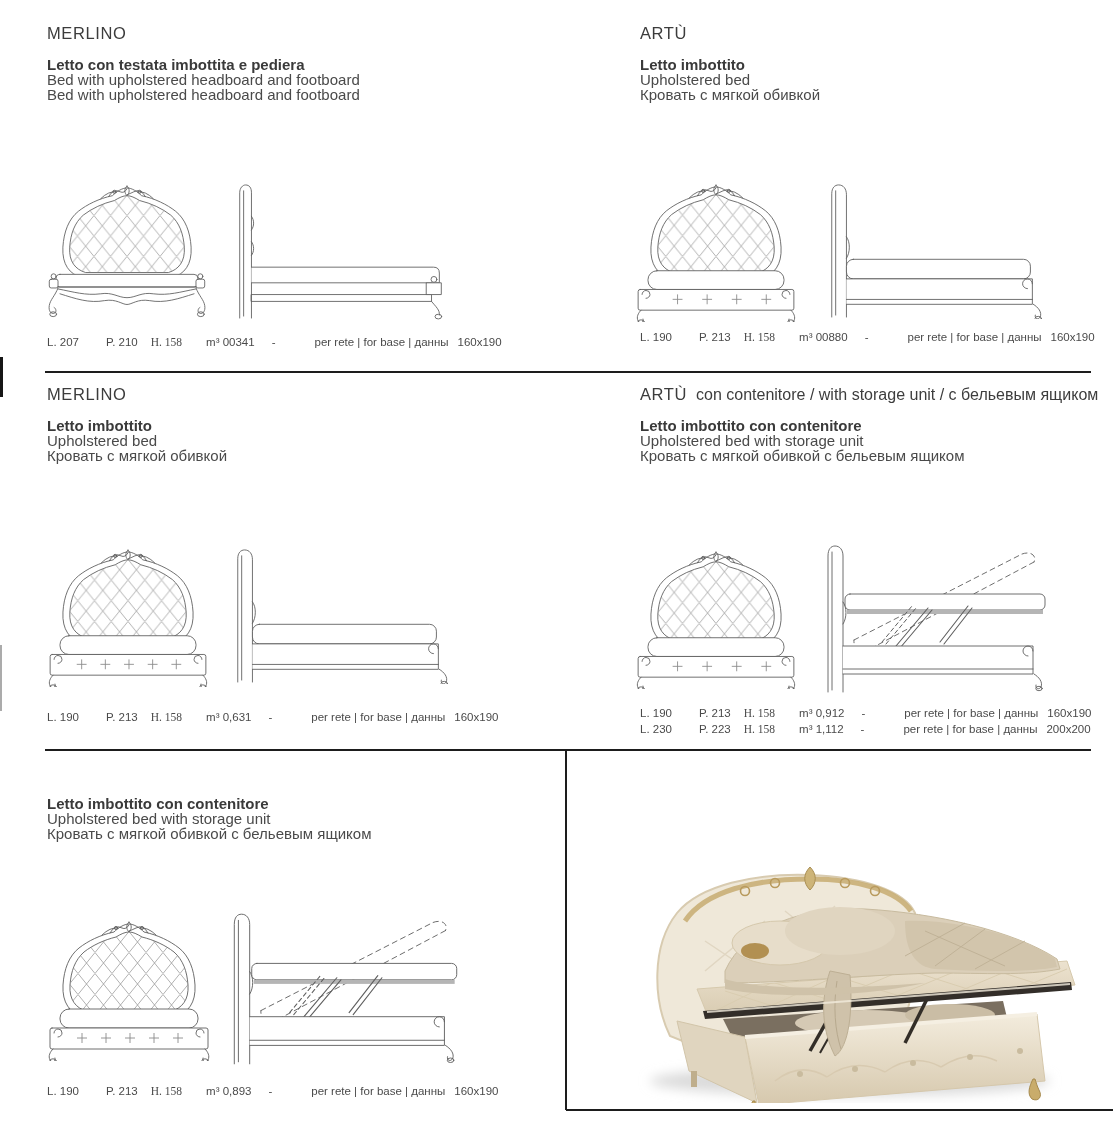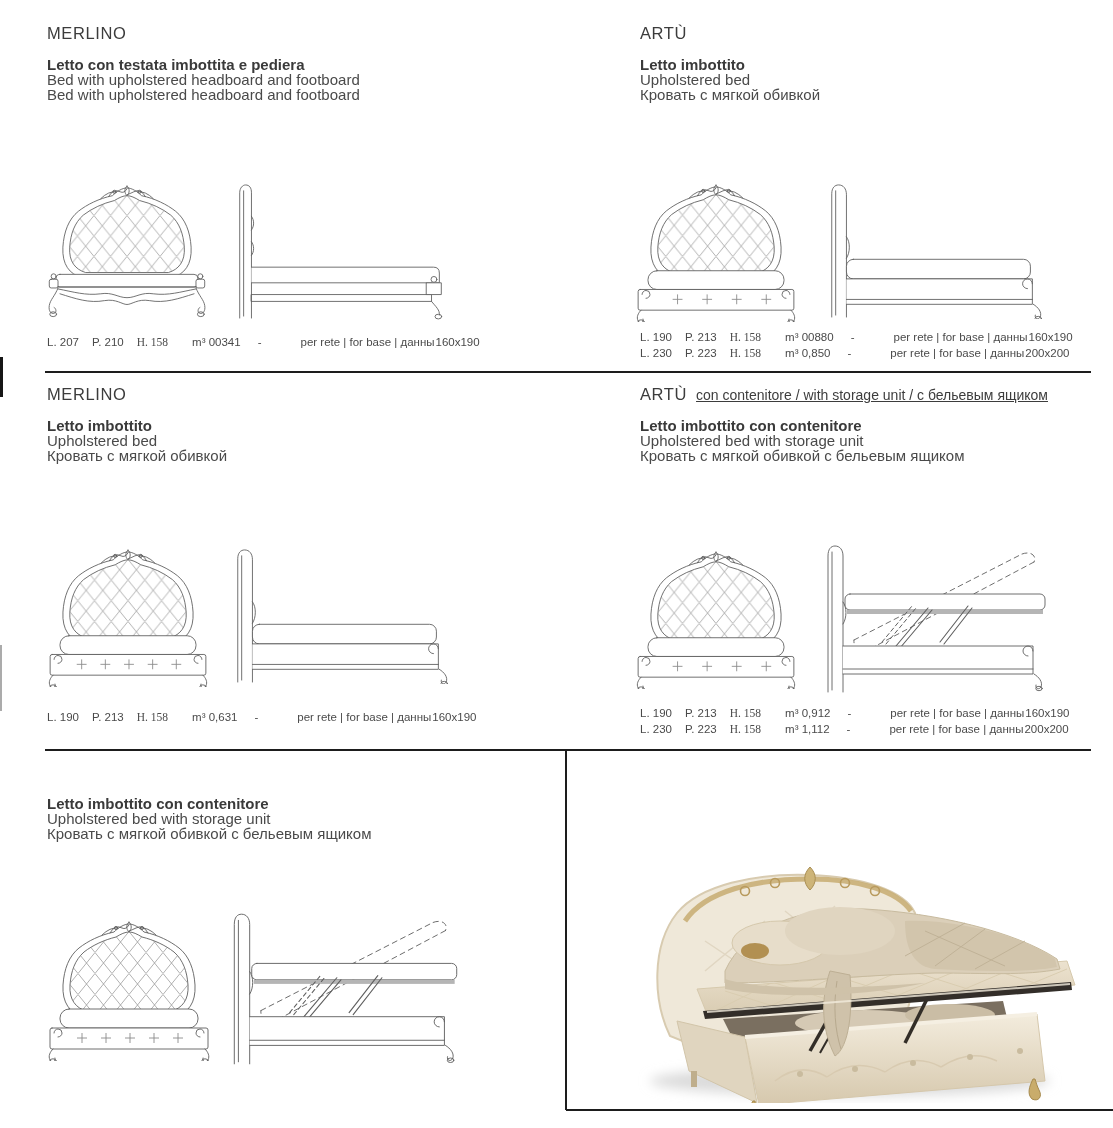--- a/index.html
+++ b/index.html
@@ -1,25 +1,25 @@
 <!DOCTYPE html>
 <html><head>
 <meta charset="utf-8">
 <style>
   html,body{margin:0;padding:0;background:#ffffff;}
   .page{position:relative;width:1113px;height:1128px;background:#fff;overflow:hidden;
         font-family:"Liberation Sans",sans-serif;color:#474747;}
   .abs{position:absolute;}
   .title{font-size:16.5px;letter-spacing:.6px;color:#3c3c3c;white-space:nowrap;font-weight:400;}
-  .suffix{font-size:14px;letter-spacing:0;color:#3d3d3d;margin-left:9px;font-weight:400;text-decoration:underline;}
+  .suffix{font-size:16px;letter-spacing:0;color:#3d3d3d;margin-left:9px;font-weight:400;}
   .desc{font-size:15px;line-height:15px;color:#4a4a4a;white-space:nowrap;}
   .desc .it{font-weight:bold;color:#3a3a3a;}
   .dims{font-size:11.5px;line-height:15.5px;color:#4a4a4a;white-space:nowrap;}
-  .d-p{margin-left:13px;} .d-h{margin-left:13px;font-family:Liberation Serif, serif;} .d-vol{margin-left:24px;}
-  .d-dash{margin-left:17px;} .d-note{margin-left:17px;padding-left:22px;} .d-size{margin-left:1px;}
+  .d-p{margin-left:27px;} .d-h{margin-left:13px;font-family:Liberation Serif, serif;} .d-vol{margin-left:24px;}
+  .d-dash{margin-left:17px;} .d-note{margin-left:17px;padding-left:22px;} .d-size{margin-left:9px;}
   .hline{position:absolute;background:#1d1d1d;height:1.6px;}
   .vline{position:absolute;background:#1d1d1d;width:1.6px;}
   .edge-dark{position:absolute;background:#161616;}
   .edge-gray{position:absolute;background:#ababab;}
   svg.draw{display:block;}
 </style>
 </head>
 <body>
 
 <div class="page">
@@ -157,23 +157,20 @@
   <svg class="abs draw" style="left:632px;top:184px" width="168" height="138" viewBox="0 0 170 140">
       <use href="#front-bed-b"></use>
     </svg>
   <svg class="abs draw" style="left:820px;top:182px" width="230" height="137" viewBox="0 0 235 140">
       <use href="#side-flat"></use>
     </svg>
   <div class="abs dims" style="left:640px;top:330px">
     <div>
       <span class="d-l">L. 190</span><span class="d-p">P. 213</span><span class="d-h">H. 158</span><span class="d-vol">m³ 00880</span><span class="d-dash">-</span><span class="d-note">per rete | for base | данны</span><span class="d-size">160x190</span>
     </div>
-    <div>
-      <span class="d-l">L. 230</span><span class="d-p">P. 223</span><span class="d-h">H. 158</span><span class="d-vol">m³ 0,850</span><span class="d-dash">-</span><span class="d-note">per rete | for base | данны</span><span class="d-size">200x200</span>
-    </div>
   </div>
 
   <div class="hline" style="left:45px;top:371px;width:1046px"></div>
   <div class="edge-dark" style="left:0;top:357px;width:3px;height:40px"></div>
 
   <div class="abs title" style="left:47px;top:385px"><span>MERLINO</span></div>
   <div class="abs desc" style="left:47px;top:418px">
     <div class="it">Letto imbottito</div>
     <div>Upholstered bed</div>
     <div>Кровать с мягкой обивкой</div>
@@ -219,20 +216,25 @@
     <div class="it">Letto imbottito con contenitore</div>
     <div>Upholstered bed with storage unit</div>
     <div>Кровать с мягкой обивкой с бельевым ящиком</div>
   </div>
   <svg class="abs draw" style="left:44px;top:921px" width="170" height="140" viewBox="0 0 170 140">
       <use href="#front-bed-c"></use>
     </svg>
   <svg class="abs draw" style="left:222px;top:910px" width="246" height="156" viewBox="0 0 240 152">
       <use href="#side-storage"></use>
     </svg>
+  <div class="abs dims" style="left:47px;top:1084px">
+    <div>
+      <span class="d-l">L. 190</span><span class="d-p">P. 213</span><span class="d-h">H. 158</span><span class="d-vol">m³ 0,893</span><span class="d-dash">-</span><span class="d-note">per rete | for base | данны</span><span class="d-size">160x190</span>
+    </div>
+  </div>
 
 
   <svg class="abs" style="left:605px;top:851px" width="500" height="252" viewBox="0 0 500 252">
     <defs>
       <linearGradient id="gFront" x1="0" y1="0" x2="0" y2="1">
         <stop offset="0" stop-color="#f3ecdd"></stop>
           <stop offset="1" stop-color="#d6c8ad"></stop>
       </linearGradient>
       <linearGradient id="gMatt" x1="0" y1="0" x2="0" y2="1">
         <stop offset="0" stop-color="#ece2cf"></stop>

